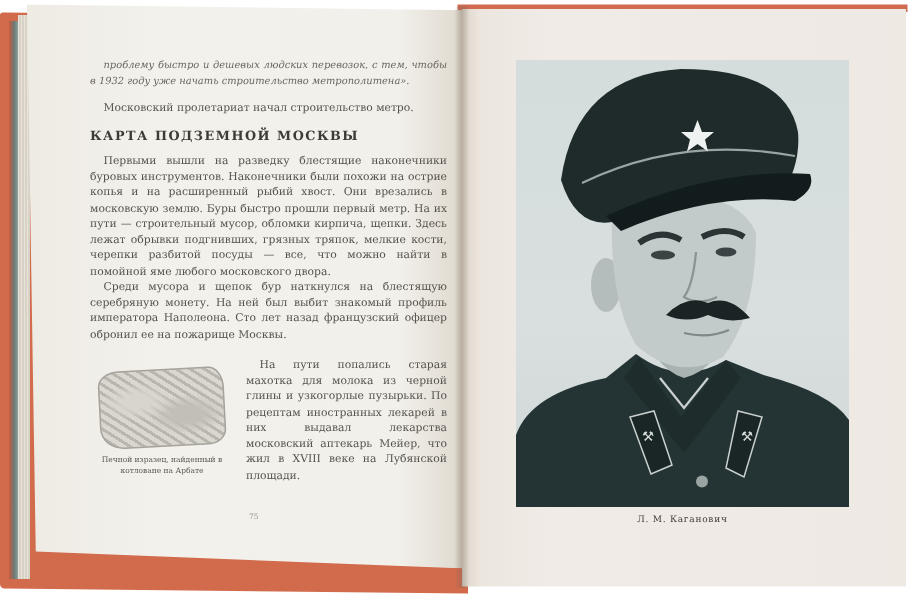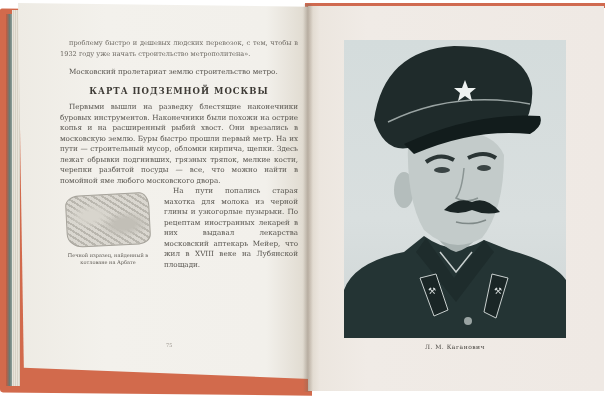--- a/index.html
+++ b/index.html
@@ -49,27 +49,27 @@
 
     
     .text-block {
       position: absolute; left: 60px; top: 38px; width: 238px;
       color: #55524c;
       font-size: 7.2px;
       line-height: 10.5px;
       text-align: justify;
     }
     .text-block p { margin: 0; text-indent: 9px; }
-    .quote { font-size: 6.6px; color: #6b6760; margin-bottom: 8px !important; }
+    .quote { font-style: italic; font-size: 6.6px; color: #6b6760; margin-bottom: 8px !important; }
     .heading {
-      text-align: center; font-weight: bold; letter-spacing: 1px;
+      font-weight: bold; letter-spacing: 1px;
       font-size: 8.5px; color: #3e3b36; margin: 8px 0 6px 0;
     }
 
-    .figure-wrap { position: relative; height: 102px; margin-top: 0; }
+    .figure-wrap { position: relative; height: 102px; margin-top: 10px; }
     .figure-img {
       position: absolute; left: 6px; top: 8px; width: 82px; height: 50px;
       background:
         radial-gradient(ellipse at 30% 40%, #d8d5cd 0 10%, transparent 30%),
         radial-gradient(ellipse at 70% 60%, #c2bfb7 0 12%, transparent 32%),
         repeating-linear-gradient(35deg, #b9b6ae 0 2px, #dad7d0 2px 5px),
         #cfccc4;
       border: 1px solid #a6a39b;
       border-radius: 14px 10px 12px 16px / 10px 14px 10px 14px;
       transform: rotate(-3deg);
@@ -107,25 +107,26 @@
 
   <div class="page-left"></div>
   <div class="page-right"></div>
   <div class="gutter-shadow"></div>
 
   <div class="text-block">
     <p class="quote">
       <span>проблему быстро и дешевых людских перевозок, с тем, чтобы</span>
       <span>в 1932 году уже начать строительство метрополитена».</span>
     </p>
-    <p>Московский пролетариат землю строительство метро.</p>
+    <p>Московский пролетариат начал строительство метро.</p>
 
     <div class="heading">КАРТА ПОДЗЕМНОЙ МОСКВЫ</div>
 
     <p>Первыми вышли на разведку блестящие наконечники буровых инструментов. Наконечники были похожи на острие копья и на расширенный рыбий хвост. Они врезались в московскую землю. Буры быстро прошли первый метр. На их пути — строительный мусор, обломки кирпича, щепки. Здесь лежат обрывки подгнивших, грязных тряпок, мелкие кости, черепки разбитой посуды — все, что можно найти в помойной яме любого московского двора.</p>
+    <p>Среди мусора и щепок бур наткнулся на блестящую серебряную монету. На ней был выбит знакомый профиль императора Наполеона. Сто лет назад французский офицер обронил ее на пожарище Москвы.</p>
 
     <div class="figure-wrap">
       <div class="figure-img"></div>
       <div class="figure-caption">Печной изразец, найденный в котловане на Арбате</div>
       <p class="figure-text">На пути попались старая махотка для молока из черной глины и узкогорлые пузырьки. По рецептам иностранных лекарей в них выдавал лекарства московский аптекарь Мейер, что жил в XVIII веке на Лубянской площади.</p>
     </div>
   </div>
   <div class="page-number">75</div>
 
   <div class="photo">

